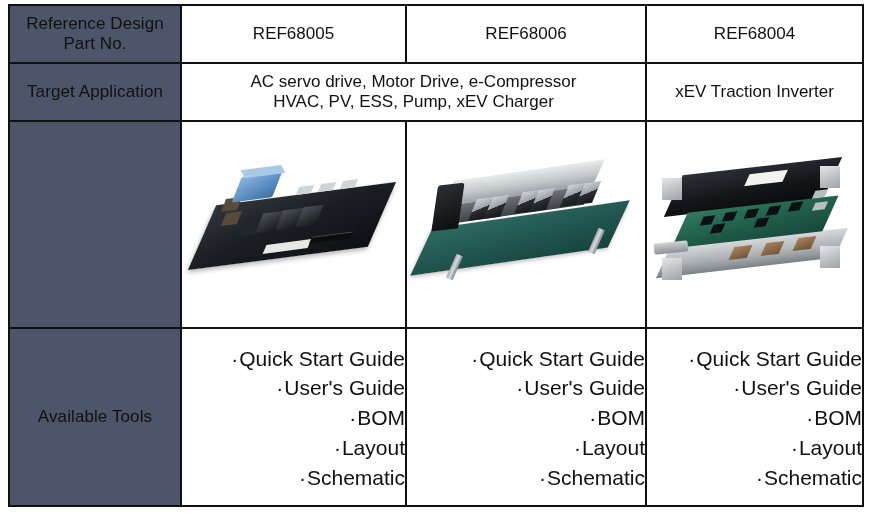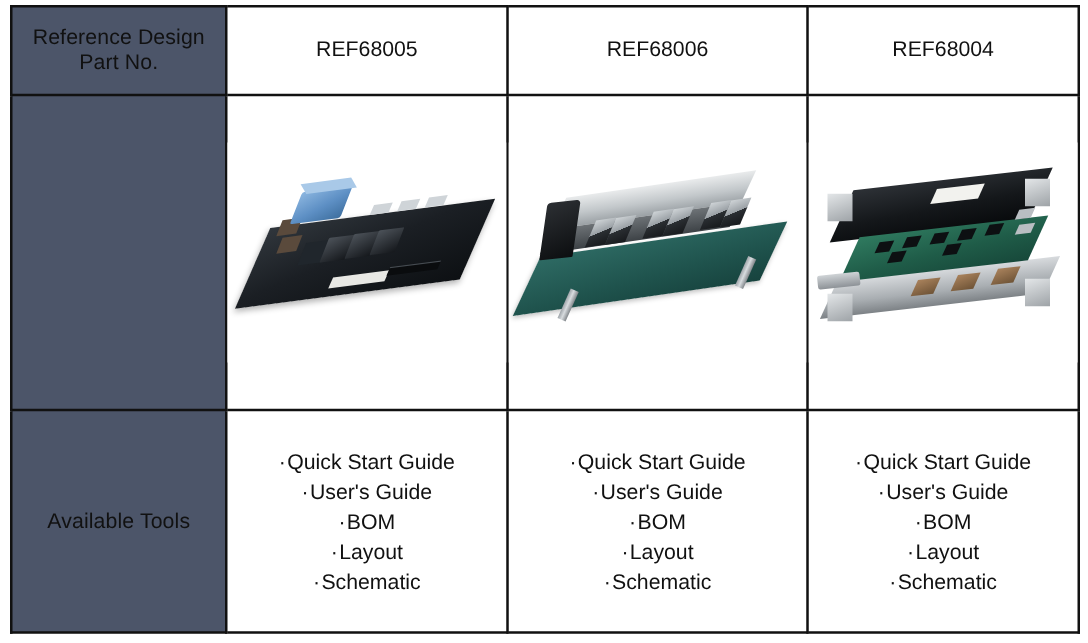--- a/index.html
+++ b/index.html
@@ -59,24 +59,24 @@
 
   .two-line { white-space: pre-line; }
 
   
   .tools {
     list-style: none;
     margin: 0;
     padding: 2px 0 0 0;
   }
   .tools li {
-    font-size: 17px;
+    font-size: 21px;
     line-height: 1.42;
     color: #111111;
-    text-align: center;
+    text-align: right;
     white-space: nowrap;
   }
   .tools li .dot { margin-right: 1px; }
 
   
   td.photo {
     background: #ffffff;
     padding: 0;
   }
   .photo-box {
@@ -276,20 +276,26 @@
 
       <tr>
         <td class="hdr first two-line" style="height:48px">Reference Design
 Part No.</td>
         <td class="val">REF68005</td>
         <td class="val">REF68006</td>
         <td class="val">REF68004</td>
       </tr>
 
 
+      <tr>
+        <td class="hdr" style="height:48px">Target Application</td>
+        <td class="val two-line" colspan="2">AC servo drive, Motor Drive, e-Compressor
+HVAC, PV, ESS, Pump, xEV Charger</td>
+        <td class="val">xEV Traction Inverter</td>
+      </tr>
 
 
 
       <tr>
         <td class="hdr" style="height:176px"></td>
 
         <td class="photo">
           <div class="photo-box">
             <div class="stage p1">
               <div class="board"></div>

